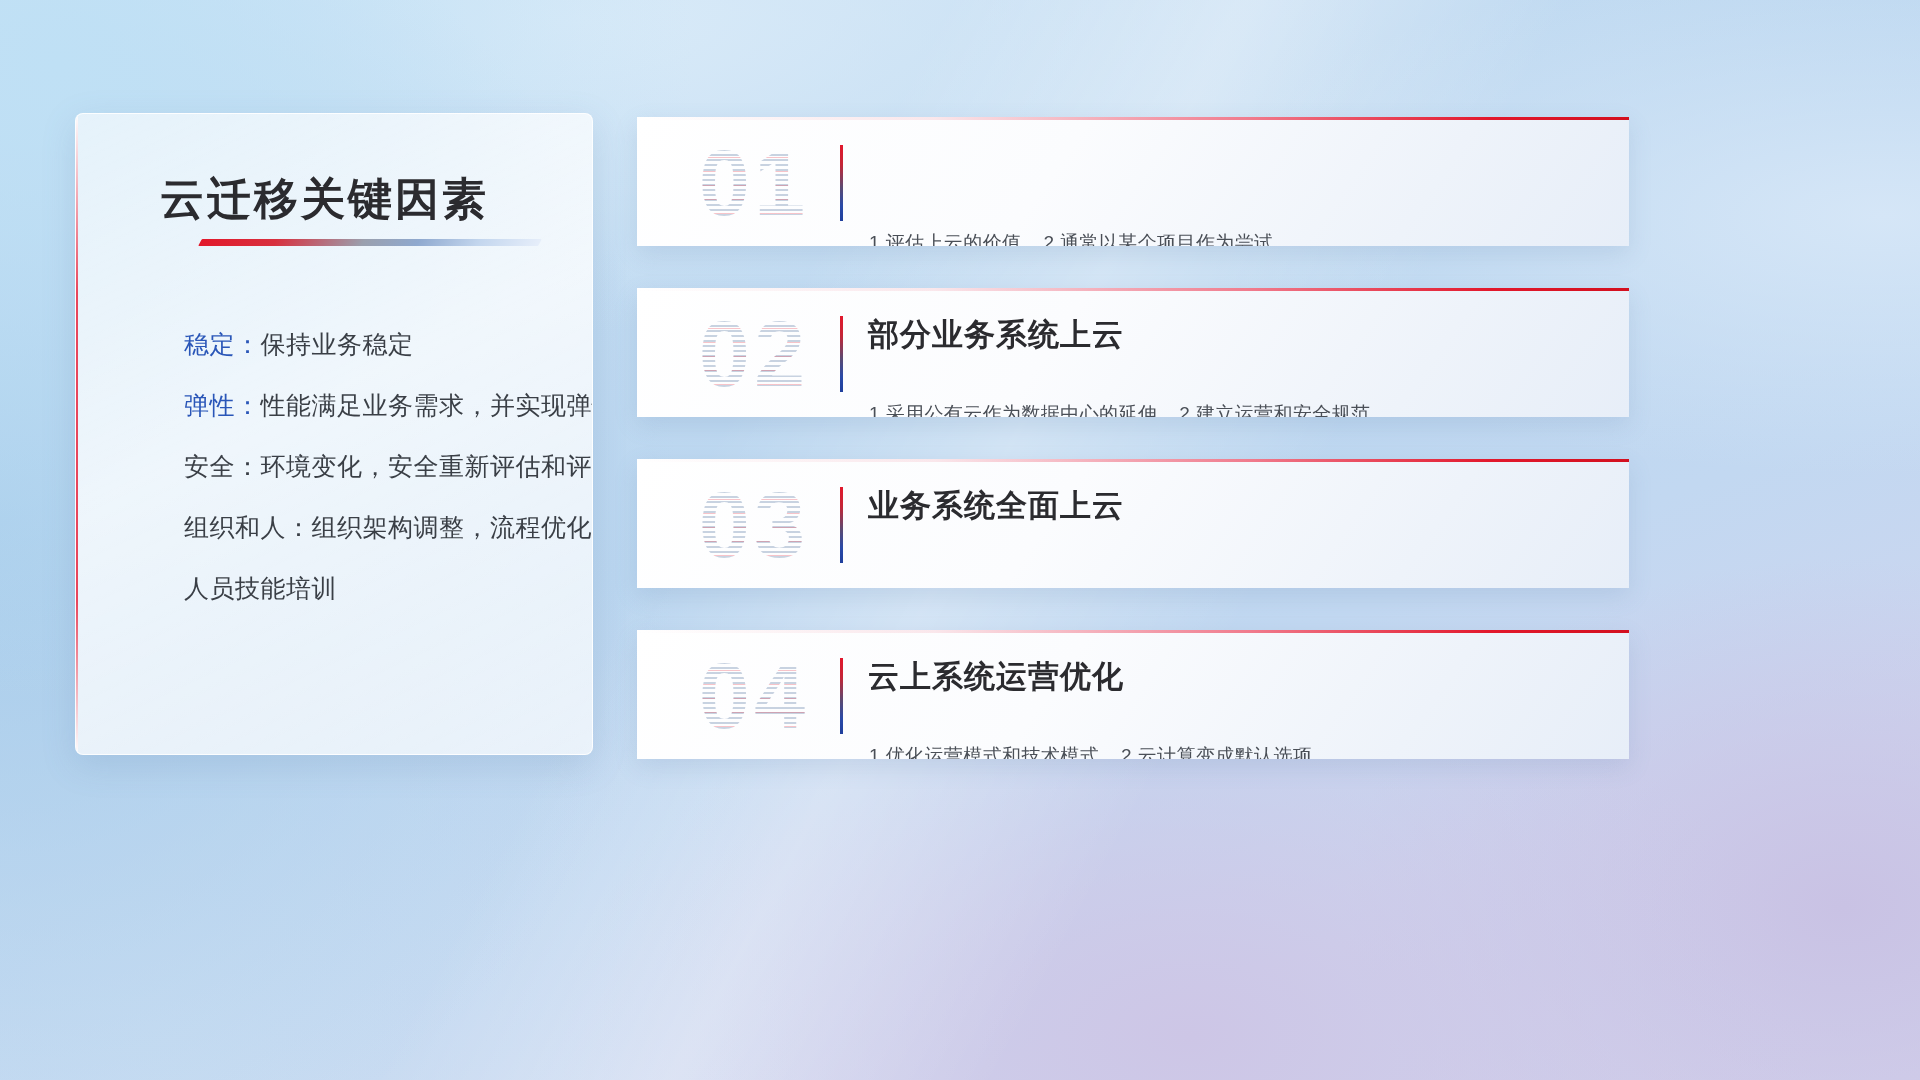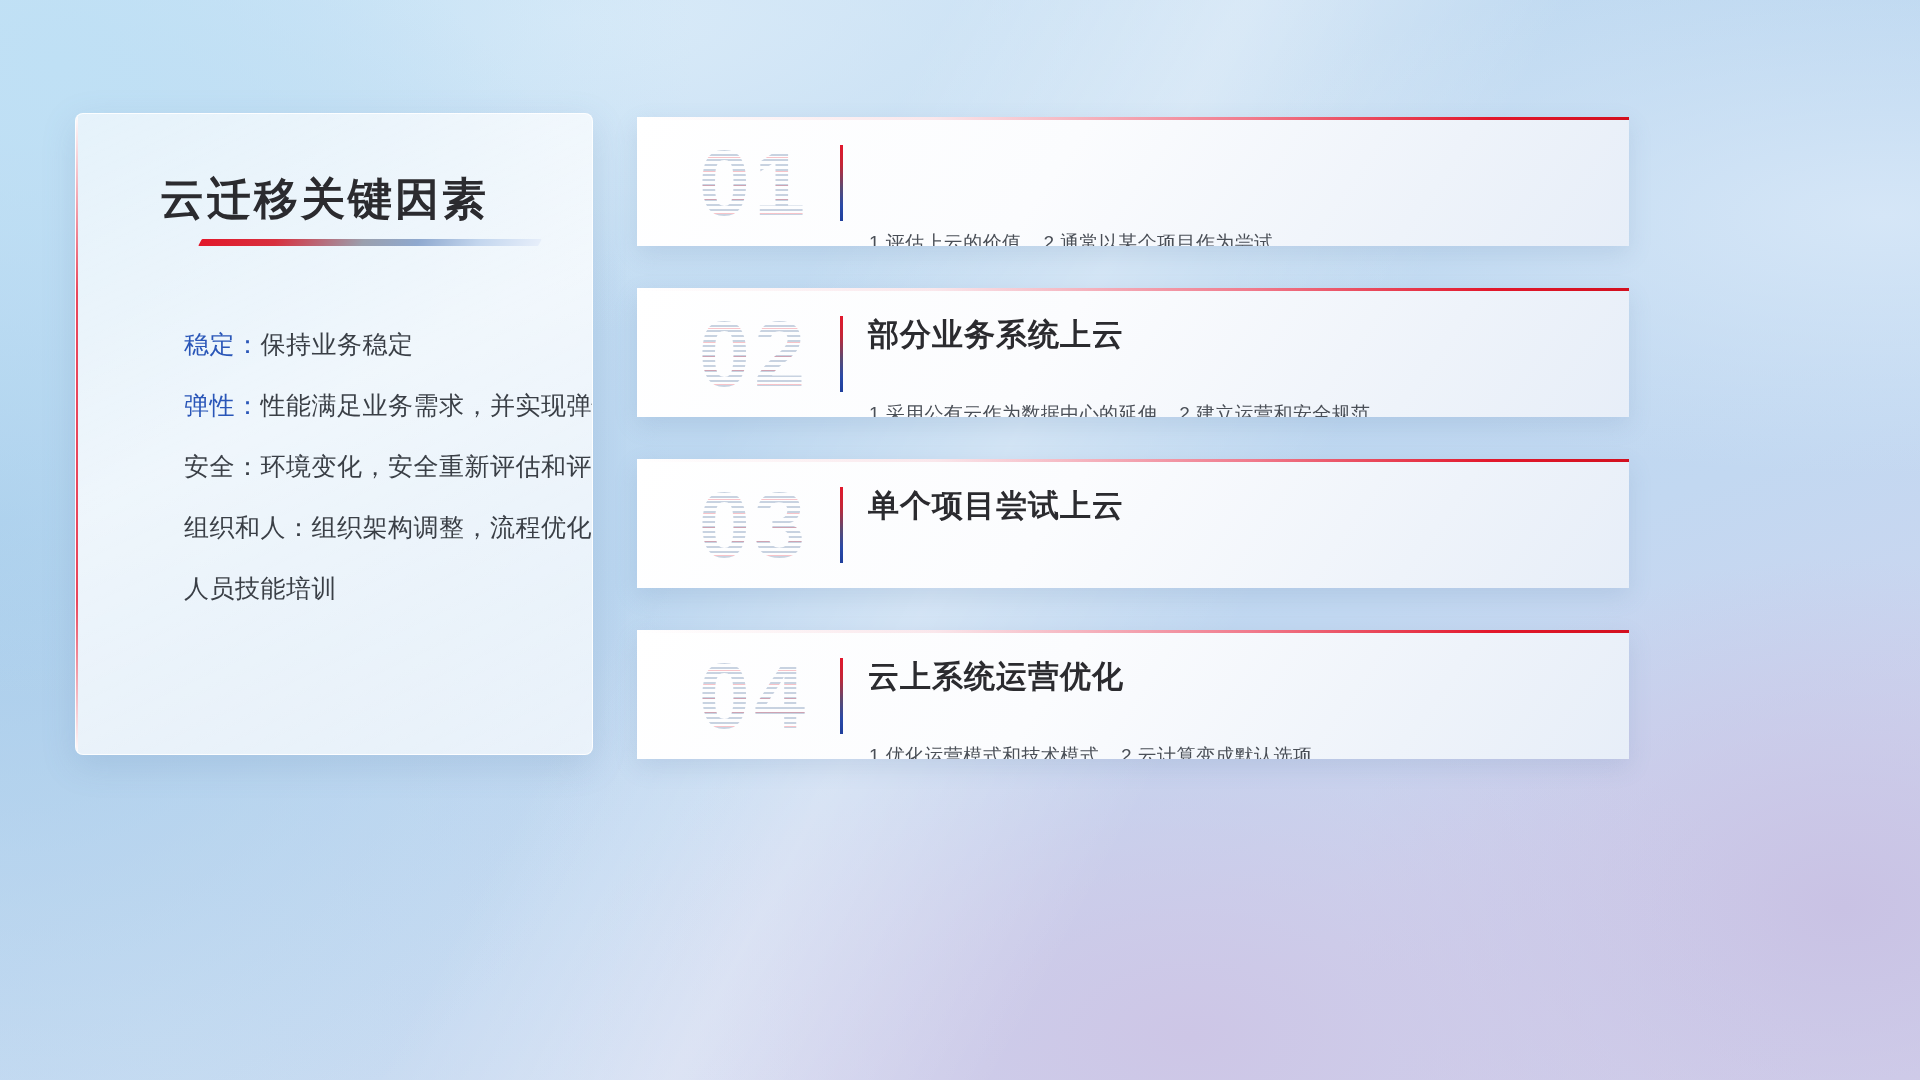--- a/index.html
+++ b/index.html
@@ -137,21 +137,21 @@
   <div class="card-title">部分业务系统上云</div>
   <div class="card-sub">
     <span>1.采用公有云作为数据中心的延伸</span><span class="gap"></span><span>2.建立运营和安全规范</span>
   </div>
 </div>
 
 <div class="card" style="top:459px">
   <div class="card-num">03</div>
   <div class="card-num-tint">03</div>
   <div class="card-divider"></div>
-  <div class="card-title">单个项目尝试上云</div>
+  <div class="card-title">业务系统全面上云</div>
 </div>
 
 <div class="card" style="top:630px">
   <div class="card-num">04</div>
   <div class="card-num-tint">04</div>
   <div class="card-divider"></div>
   <div class="card-title">云上系统运营优化</div>
   <div class="card-sub">
     <span>1.优化运营模式和技术模式</span><span class="gap"></span><span>2.云计算变成默认选项</span>
   </div>

